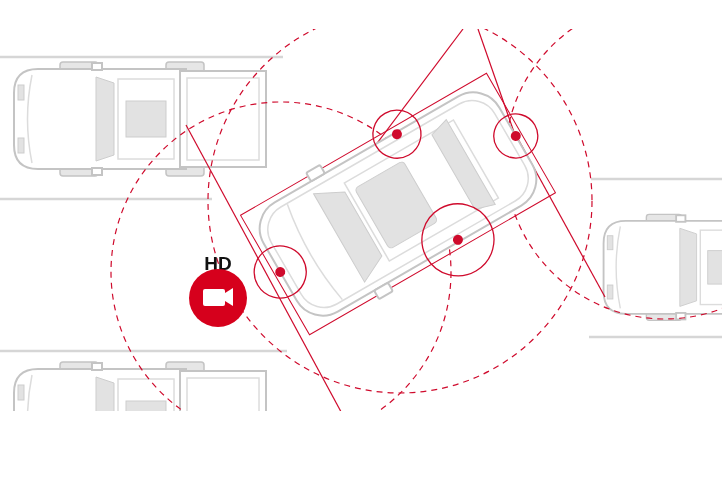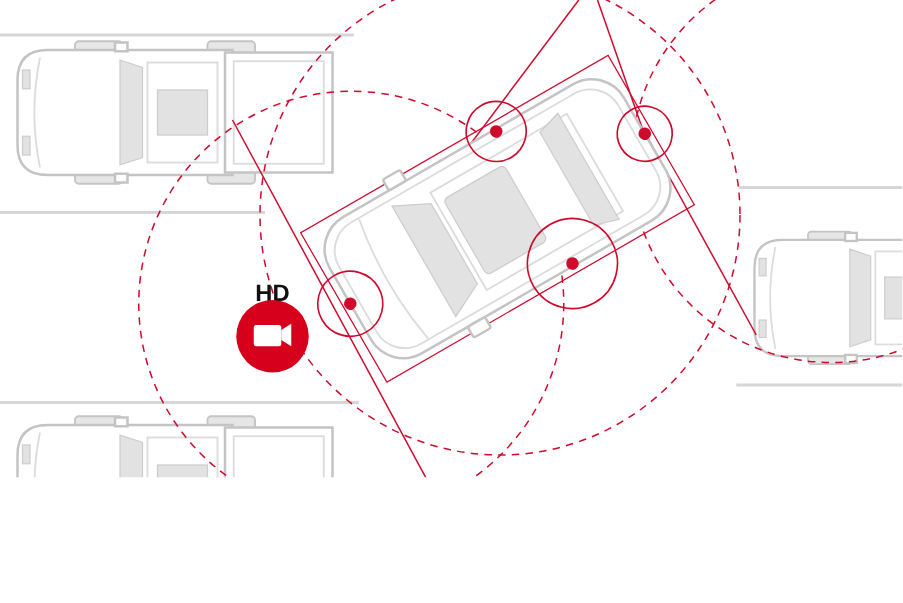--- a/index.html
+++ b/index.html
@@ -1,16 +1,16 @@
 <!DOCTYPE html>
 <html style="--accent-red: #cf0a2c; --badge-red: #d6001c; --car-outline: #c4c4c4; --window-gray: #e2e2e2; --lane-gray: #d6d6d6; --background: #ffffff; --text: #111111;"><head>
 <meta charset="utf-8">
 <style>
   html,body{margin:0;padding:0;background:#fff;}
-  .stage{position:relative;width:722px;height:382px;overflow:hidden;background:var(--background,#fff);}
+  .stage{position:relative;width:722px;height:382px;overflow:hidden;background:var(--background,#fff);margin-top:29px;}
   svg{display:block;}
   .lane{stroke:var(--lane-gray,#d6d6d6);stroke-width:2.5;fill:none;}
   .body{fill:#ffffff;stroke:var(--car-outline,#c4c4c4);stroke-width:2;}
   .inner{fill:none;stroke:#dcdcdc;stroke-width:1.5;}
   .window{fill:var(--window-gray,#e2e2e2);stroke:#cdcdcd;stroke-width:1;}
   .wheel{fill:#e6e6e6;stroke:var(--car-outline,#c4c4c4);stroke-width:1.5;}
   .fov-dash{fill:none;stroke:var(--accent-red,#cf0a2c);stroke-width:1.2;stroke-dasharray:6 5;}
   .fov-line{stroke:var(--accent-red,#cf0a2c);stroke-width:1.2;fill:none;}
   .fov-rect{fill:none;stroke:var(--accent-red,#cf0a2c);stroke-width:1;}
   .cam-dot{fill:var(--accent-red,#cf0a2c);}

